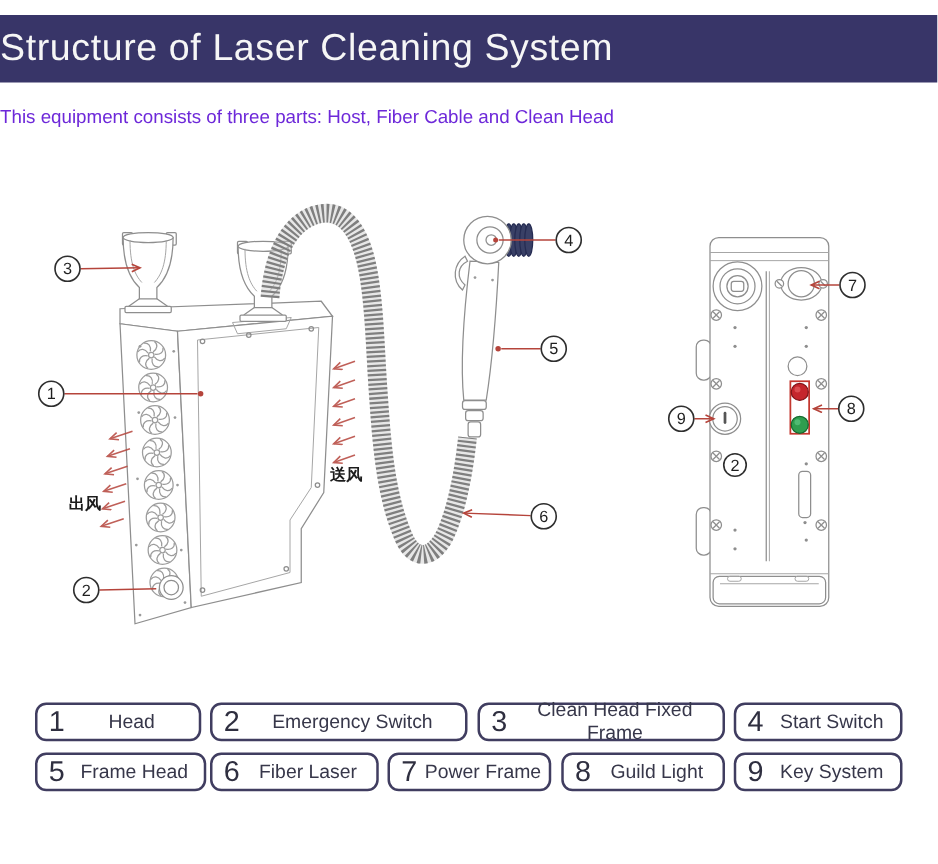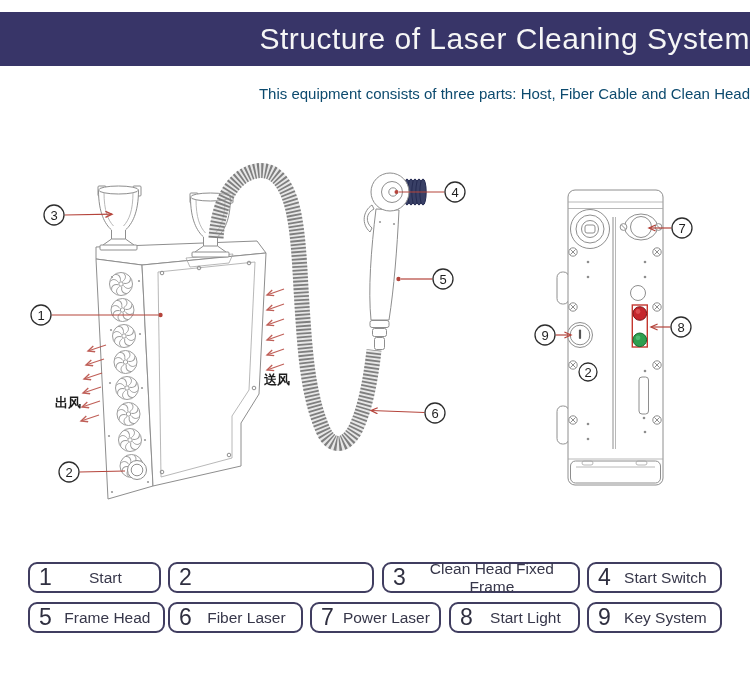--- a/index.html
+++ b/index.html
@@ -2,28 +2,28 @@
 <html><head>
 <meta charset="utf-8">
 <style>
   html,body{margin:0;padding:0;}
   body{
     width:750px;height:691px;position:relative;background:#ffffff;
     font-family:"Liberation Sans", sans-serif;overflow:hidden;
   }
   .banner{
     position:absolute;top:12px;left:0;width:750px;height:54px;
-    background:#383568;display:flex;align-items:center;justify-content:flex-end;
+    background:#383568;display:flex;align-items:center;justify-content:flex-start;
   }
   .banner .title{
     color:#f6f6f6;font-size:30px;font-weight:500;letter-spacing:.5px;
   }
   .subtitle{
-    position:absolute;top:85px;left:0;width:750px;text-align:right;
-    font-size:15px;color:#0c4a6e;
+    position:absolute;top:85px;left:0;width:750px;text-align:left;
+    font-size:15px;color:#6d28d9;
   }
   svg.diagram{position:absolute;top:0;left:0;}
   svg .ln{stroke:#8e8e8e;fill:none;stroke-width:1;}
   svg .fw{stroke:#8e8e8e;fill:#ffffff;stroke-width:1;}
   svg .thin{stroke:#a6a6a6;fill:none;stroke-width:.8;}
   svg .red{stroke:#b5443b;fill:none;stroke-width:1.2;}
   svg .cjk{font-size:13px;font-weight:bold;fill:#1c1c1c;}
   svg .co circle.ring{fill:#ffffff;stroke:#2e2e2e;stroke-width:1.3;}
   svg .co text{font-size:13px;fill:#1f1f1f;text-anchor:middle;}
   .lbox{
@@ -297,46 +297,47 @@
     <g class="co">
       <circle class="ring" cx="588" cy="372" r="9"></circle>
       <text x="588" y="376.5">2</text>
     </g>
   </g>
 </svg>
 
 <div>
   <div class="lbox" style="left:28px;top:562px;width:133px;">
     <span class="num">1</span>
-    <span class="lbl">Start</span>
+    <span class="lbl">Head</span>
   </div>
   <div class="lbox" style="left:168px;top:562px;width:206px;">
     <span class="num">2</span>
+    <span class="lbl">Emergency Switch</span>
   </div>
   <div class="lbox" style="left:382px;top:562px;width:198px;">
     <span class="num">3</span>
     <span class="lbl">Clean Head Fixed Frame</span>
   </div>
   <div class="lbox" style="left:587px;top:562px;width:135px;">
     <span class="num">4</span>
     <span class="lbl">Start Switch</span>
   </div>
   <div class="lbox" style="left:28px;top:602px;width:137px;">
     <span class="num">5</span>
     <span class="lbl">Frame Head</span>
   </div>
   <div class="lbox" style="left:168px;top:602px;width:135px;">
     <span class="num">6</span>
     <span class="lbl">Fiber Laser</span>
   </div>
   <div class="lbox" style="left:310px;top:602px;width:131px;">
     <span class="num">7</span>
-    <span class="lbl">Power Laser</span>
+    <span class="lbl">Power Frame</span>
   </div>
   <div class="lbox" style="left:449px;top:602px;width:131px;">
     <span class="num">8</span>
-    <span class="lbl">Start Light</span>
+    <span class="lbl">Guild Light</span>
   </div>
   <div class="lbox" style="left:587px;top:602px;width:135px;">
     <span class="num">9</span>
     <span class="lbl">Key System</span>
   </div>
 </div>
 
 </body></html>

